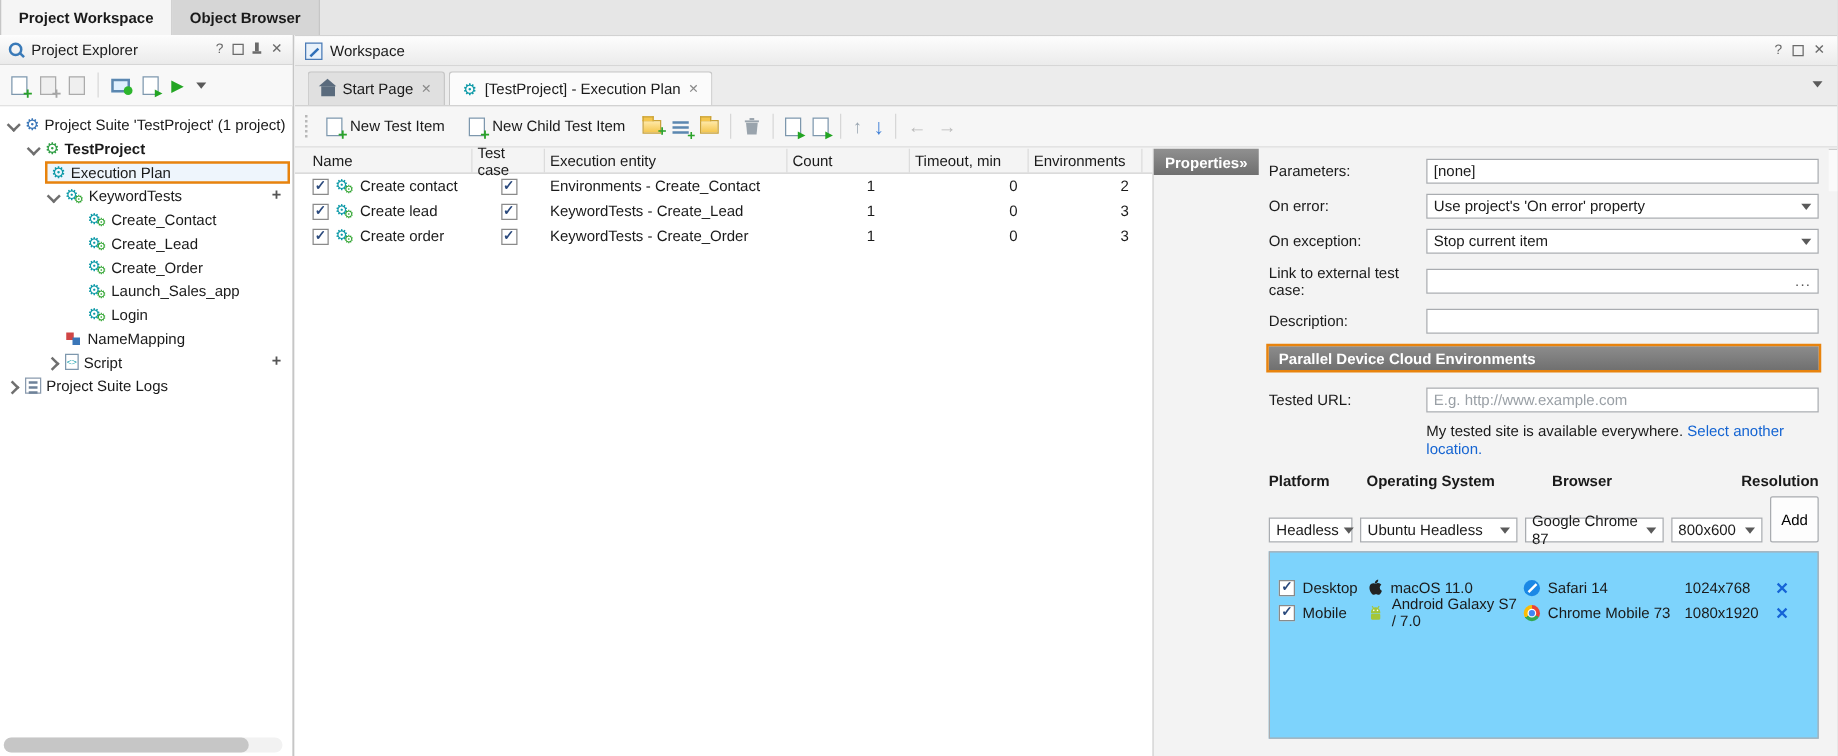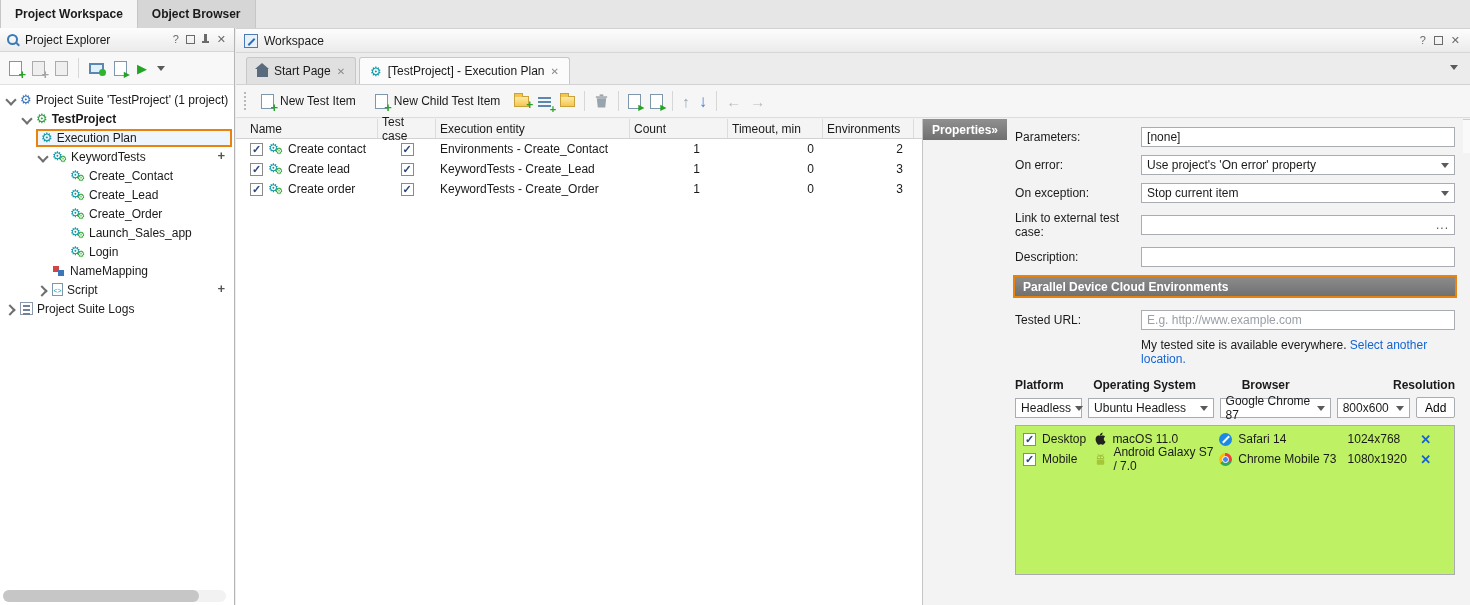--- a/index.html
+++ b/index.html
@@ -131,23 +131,23 @@
   input.txt::placeholder { color:#9aa0a6; }
 
   .section-hdr { margin:2px 6px 12px; height:23px; background:linear-gradient(#8c8c8c,#707070); border:2px solid #e8830d; color:#fff; font-weight:bold; display:flex; align-items:center; padding:0 8px; }
   .note { margin:0 8px 12px 134px; }
   .note a { color:#1464d2; cursor:pointer; }
   .colhdr { display:flex; margin:4px 8px 5px; font-weight:bold; }
   .ch-platform { width:80px; } .ch-os { width:152px; } .ch-browser { width:155px; } .ch-res { flex:1; }
   .selrow { display:flex; align-items:flex-end; margin:0 8px 7px; gap:6px; }
   .scombo { height:20px; background:#fff; border:1px solid #a9acb0; display:flex; align-items:center; padding:0 5px; gap:4px; }
   .w-plat { width:67px; } .w-os { width:154px; } .w-brow { width:136px; } .w-res { width:89px; }
-  .addbtn { margin-left:auto; width:48px; height:21px; background:#fdfdfd; border:1px solid #a9acb0; border-radius:2px; font:12px "Liberation Sans",sans-serif; cursor:pointer; }
-
-  .envlist { margin:0 8px; height:150px; background:#bef264; border:1px solid #a9acb0; padding-top:3px; }
+  .addbtn { margin-left:auto; width:48px; height:37px; background:#fdfdfd; border:1px solid #a9acb0; border-radius:2px; font:12px "Liberation Sans",sans-serif; cursor:pointer; }
+
+  .envlist { margin:0 8px; height:150px; background:#7dd3fc; border:1px solid #a9acb0; padding-top:18px; }
   .erow { display:flex; align-items:center; height:20px; padding:0 7px; }
   .e-plat { width:62px; margin-left:6px; }
   .e-os { width:148px; display:flex; align-items:center; gap:6px; }
   .e-brow { width:152px; display:flex; align-items:center; gap:6px; }
   .e-res { width:86px; }
   .del-x { margin-left:auto; margin-right:16px; color:#1563d6; font-weight:bold; font-size:13px; cursor:pointer; }
 
   .apple-ico, .android-ico, .safari-ico, .chrome-ico { flex:none; display:inline-block; }
   .safari-ico { width:13px; height:13px; border-radius:50%; background:#1b88e5; position:relative; }
   .safari-ico::after { content:""; position:absolute; left:5.5px; top:2px; width:2px; height:9px; background:#fff; transform:rotate(45deg); }

